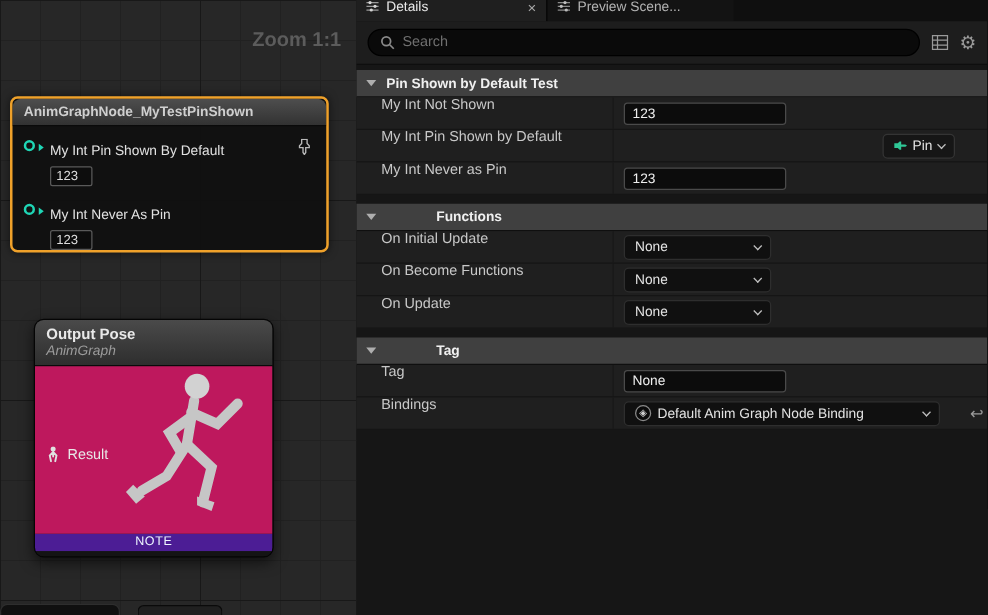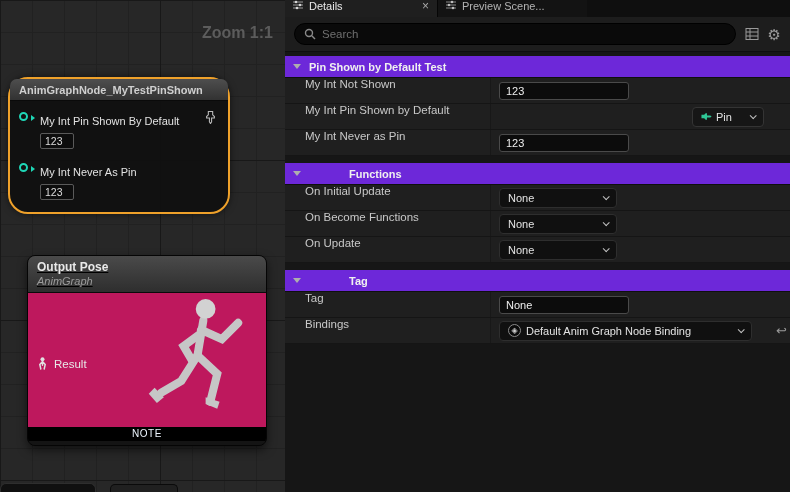--- a/index.html
+++ b/index.html
@@ -14,45 +14,45 @@
       linear-gradient(#181818 1px, transparent 1px),
       linear-gradient(90deg,#181818 1px, transparent 1px),
       linear-gradient(#212121 1px, transparent 1px),
       linear-gradient(90deg,#212121 1px, transparent 1px);
     background-size:160px 160px,160px 160px,32px 32px,32px 32px;
     overflow:hidden;
   }
   .zoom-label { position:absolute; top:24px; right:12px; font-size:16px; font-weight:bold; color:#5c5c5c; }
 
   
-  .node1 { position:absolute; left:8px; top:77px; width:222px; border:2px solid #efa12a; border-radius:20px;
-           background:rgba(16,16,16,.93); box-shadow:0 0 7px rgba(0,0,0,.55); padding-bottom:12px; }
+  .node1 { position:absolute; left:8px; top:77px; width:255px; border:2px solid #efa12a; border-radius:6px;
+           background:rgba(16,16,16,.93); box-shadow:0 0 7px rgba(0,0,0,.55); }
   .node1-header { height:22px; line-height:22px; border-radius:7px 7px 0 0; padding-left:9px;
                   background:linear-gradient(#4e4e4e,#323232); border-bottom:1px solid #0a0a0a;
                   color:#cfcfcf; font-size:11px; font-weight:bold; white-space:nowrap; }
   .pin-row { position:relative; margin-top:10px; padding-left:30px; }
   .pin-label { font-size:11px; color:#e2e2e2; }
   .pin-dot { position:absolute; left:9px; top:1px; width:9px; height:9px; border:2px solid #1fd6b6; border-radius:50%; }
   .pin-dot::after { content:""; position:absolute; left:10px; top:1px;
                     border-left:4px solid #1fd6b6; border-top:3px solid transparent; border-bottom:3px solid transparent; }
   .node-valbox { margin:4px 0 0 30px; width:34px; height:16px; background:#0d0d0d; border:1px solid #5a5a5a;
                  border-radius:2px; color:#dddddd; font-size:10.5px; padding:0 4px; }
   .node-pin-icon { position:absolute; right:11px; top:0; width:13px; height:13px; cursor:pointer; }
 
   
-  .node2 { position:absolute; left:27px; top:255px; width:240px; border-radius:8px; background:#141414;
-           border:1px solid #050505; box-shadow:0 4px 10px rgba(0,0,0,.55); overflow:hidden;text-decoration:underline; }
+  .node2 { position:absolute; left:27px; top:255px; width:192px; border-radius:8px; background:#141414;
+           border:1px solid #050505; box-shadow:0 4px 10px rgba(0,0,0,.55); overflow:hidden; }
   .node2-header { padding:4px 9px 5px; background:linear-gradient(#4a4a4a,#2e2e2e); border-bottom:1px solid #0a0a0a; }
   .node2-title { font-size:12px; font-weight:bold; color:#e9e9e9; }
   .node2-sub { font-size:11px; font-style:italic; color:#9c9c9c; margin-top:1px; }
   .node2-body { position:relative; height:134px; background:#be185d; }
   .mannequin { position:absolute; right:6px; top:2px; }
   .result-row { position:absolute; left:9px; top:64px; display:flex; align-items:center; gap:6px; }
   .result-label { font-size:11.5px; color:#e8e8e8; }
-  .note-bar { height:14px; line-height:14px; background:#000000; color:#eef6ff; font-size:10px; text-align:center;
+  .note-bar { height:14px; line-height:14px; background:#4c1d95; color:#eef6ff; font-size:10px; text-align:center;
               letter-spacing:.5px; }
   .node2-footer { height:4px; background:#141414; }
 
   
   .stub-a { position:absolute; left:0; top:483px; width:96px; height:9px; background:#101010;
             border:1px solid #2e2e2e; border-bottom:none; border-radius:6px 6px 0 0; }
   .stub-b { position:absolute; left:110px; top:484px; width:68px; height:8px; background:#202020;
             border:1px solid #0a0a0a; border-bottom:none; border-radius:5px 5px 0 0; }
 
   
@@ -68,42 +68,42 @@
              padding:0 9px; gap:9px; }
   .searchbox { flex:1; height:22px; background:#0a0a0a; border:1px solid #000; border-radius:12px;
                display:flex; align-items:center; padding:0 9px; gap:6px; }
   .searchbox input { flex:1; background:transparent; border:none; outline:none; color:#dddddd; font-size:11.5px;
                      font-family:"Liberation Sans","DejaVu Sans",sans-serif; min-width:0; }
   .searchbox input::placeholder { color:#6f6f6f; }
   .tool-icon { color:#9a9a9a; cursor:pointer; display:flex; align-items:center; }
   .gear { font-size:15px; line-height:1; }
 
   .content { flex:1; background:#161616; overflow:hidden; }
-  .sec-header { height:22px; background:#6d28d9; border-bottom:1px solid #0f0f0f; display:flex; align-items:center;
+  .sec-header { height:22px; background:#404040; border-bottom:1px solid #0f0f0f; display:flex; align-items:center;
                 gap:8px; padding-left:8px; cursor:pointer; margin-top:4px; }
   .sec-header.gap { margin-top:7px;gap:48px; }
   .tri { width:0; height:0; border-left:4px solid transparent; border-right:4px solid transparent;
          border-top:5px solid #aeaeae; }
   .sec-title { font-size:11px; font-weight:bold; color:#f0f0f0; }
 
   .prow { height:26px; background:#1f1f1f; border-bottom:1px solid #151515; display:flex; }
   .pname { width:205px; flex:0 0 205px; padding-left:20px; font-size:11.5px; color:#c8c8c8; white-space:nowrap;
            overflow:hidden; }
   .pval { flex:1; height:100%; display:flex; align-items:center; padding-left:8px; border-left:1px solid #181818;
           position:relative; min-width:0; }
 
   .textbox { width:130px; height:18px; background:#0c0c0c; border:1px solid #4a4a4a; border-radius:3px;
              color:#eeeeee; font-size:11px; padding:0 6px; font-family:"Liberation Sans","DejaVu Sans",sans-serif; }
   .combo { height:20px; background:#101010; border:1px solid #2e2e2e; border-radius:4px; display:flex;
            align-items:center; padding-left:8px; cursor:pointer; }
   .combo-none { width:118px; }
   .combo-text { font-size:11px; color:#e3e3e3; white-space:nowrap; overflow:hidden; }
   .chev { width:5px; height:5px; border-right:1.5px solid #c0c0c0; border-bottom:1.5px solid #c0c0c0;
           transform:rotate(45deg) translateY(-1px); margin-left:auto; margin-right:8px; flex:0 0 auto; }
-  .pin-combo { width:72px; margin-left:auto; margin-right:26px; background:#161616; border-color:#343434; gap:4px; }
+  .pin-combo { width:58px; margin-left:auto; margin-right:26px; background:#161616; border-color:#343434; gap:4px; }
   .binding-combo { width:253px; gap:5px; }
   .bind-circle { width:13px; height:13px; border-radius:50%; background:#0a0a0a; border:1px solid #8a8a8a;
                  display:flex; align-items:center; justify-content:center; flex:0 0 auto; }
   .bind-circle span { color:#cfcfcf; font-size:8px; line-height:1; }
   .reset-icon { position:absolute; right:3px; color:#9a9a9a; font-size:13px; cursor:pointer; line-height:1; }
 </style>
 </head>
 <body>
 
 <div id="app">

